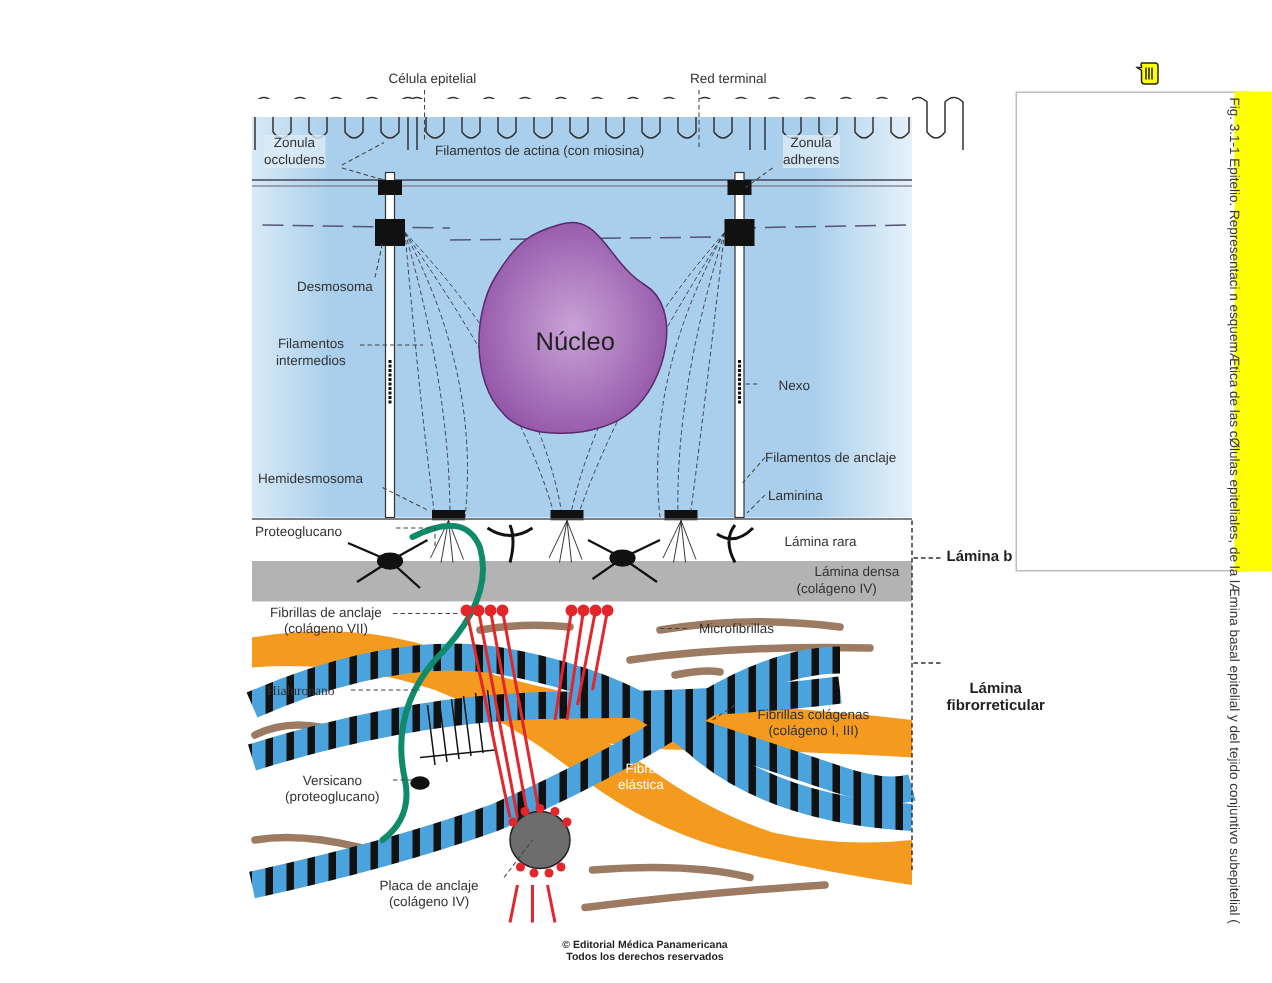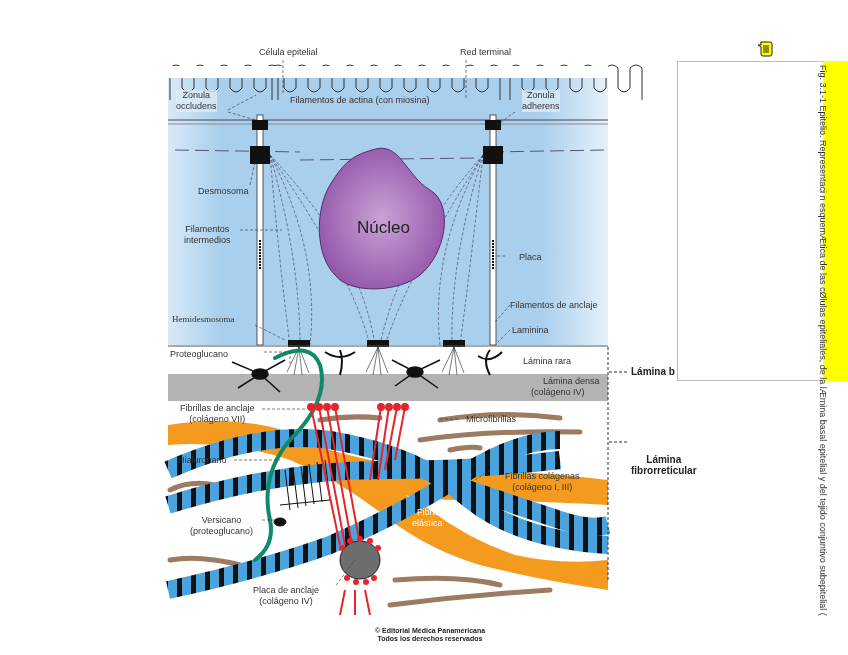--- a/index.html
+++ b/index.html
@@ -204,41 +204,41 @@
 <div class="lbl" style="left:522px;top:90px;background:rgba(220,235,247,0.8);">
   <span style="display:block;text-align:center;">Zonula</span>
   <span style="display:block;">adherens</span>
 </div>
 <div class="lbl" style="left:182px;top:186px;margin-left:16px;">Desmosoma</div>
 <div class="lbl c" style="left:184px;top:224px;">
   <span style="display:block;">Filamentos</span>
   <span style="display:block;">intermedios</span>
 </div>
 <div class="lbl" style="left:357px;top:222px;font-size:17px;color:#222;">Núcleo</div>
-<div class="lbl" style="left:519px;top:252px;">Placa</div>
-<div class="lbl" style="left:172px;top:314px;font-family:Liberation Serif, serif;">Hemidesmosoma</div>
+<div class="lbl" style="left:519px;top:252px;">Nexo</div>
+<div class="lbl" style="left:172px;top:314px;">Hemidesmosoma</div>
 <div class="lbl" style="left:510px;top:300px;">Filamentos de anclaje</div>
 <div class="lbl" style="left:512px;top:325px;">Laminina</div>
 <div class="lbl" style="left:170px;top:349px;">Proteoglucano</div>
 <div class="lbl" style="left:523px;top:356px;">Lámina rara</div>
 <div class="lbl c" style="left:516px;top:376px;">
   <span style="display:block;margin-left:27px;">Lámina densa</span>
   <span style="display:block;">(colágeno IV)</span>
 </div>
 <div class="lbl bold" style="left:631px;top:366px;">Lámina b</div>
 <div class="lbl c" style="left:180px;top:403px;">
   <span style="display:block;">Fibrillas de anclaje</span>
   <span style="display:block;">(colágeno VII)</span>
 </div>
 <div class="lbl" style="left:466px;top:414px;">Microfibrillas</div>
 <div class="lbl bold c" style="left:631px;top:426px;">
   <span style="display:block;margin-top:28px;">Lámina</span>
   <span style="display:block;">fibrorreticular</span>
 </div>
-<div class="lbl" style="left:178px;top:455px;">Hialuronano</div>
+<div class="lbl" style="left:178px;top:455px;font-family:Liberation Serif, serif;">Hialuronano</div>
 <div class="lbl c" style="left:505px;top:471px;">
   <span style="display:block;text-align:right;">Fibrillas colágenas</span>
   <span style="display:block;">(colágeno I, III)</span>
 </div>
 <div class="lbl c" style="left:190px;top:515px;">
   <span style="display:block;">Versicano</span>
   <span style="display:block;">(proteoglucano)</span>
 </div>
 <div class="lbl c" style="left:412px;top:507px;color:#fff;">
   <span style="display:block;">Fibra</span>

